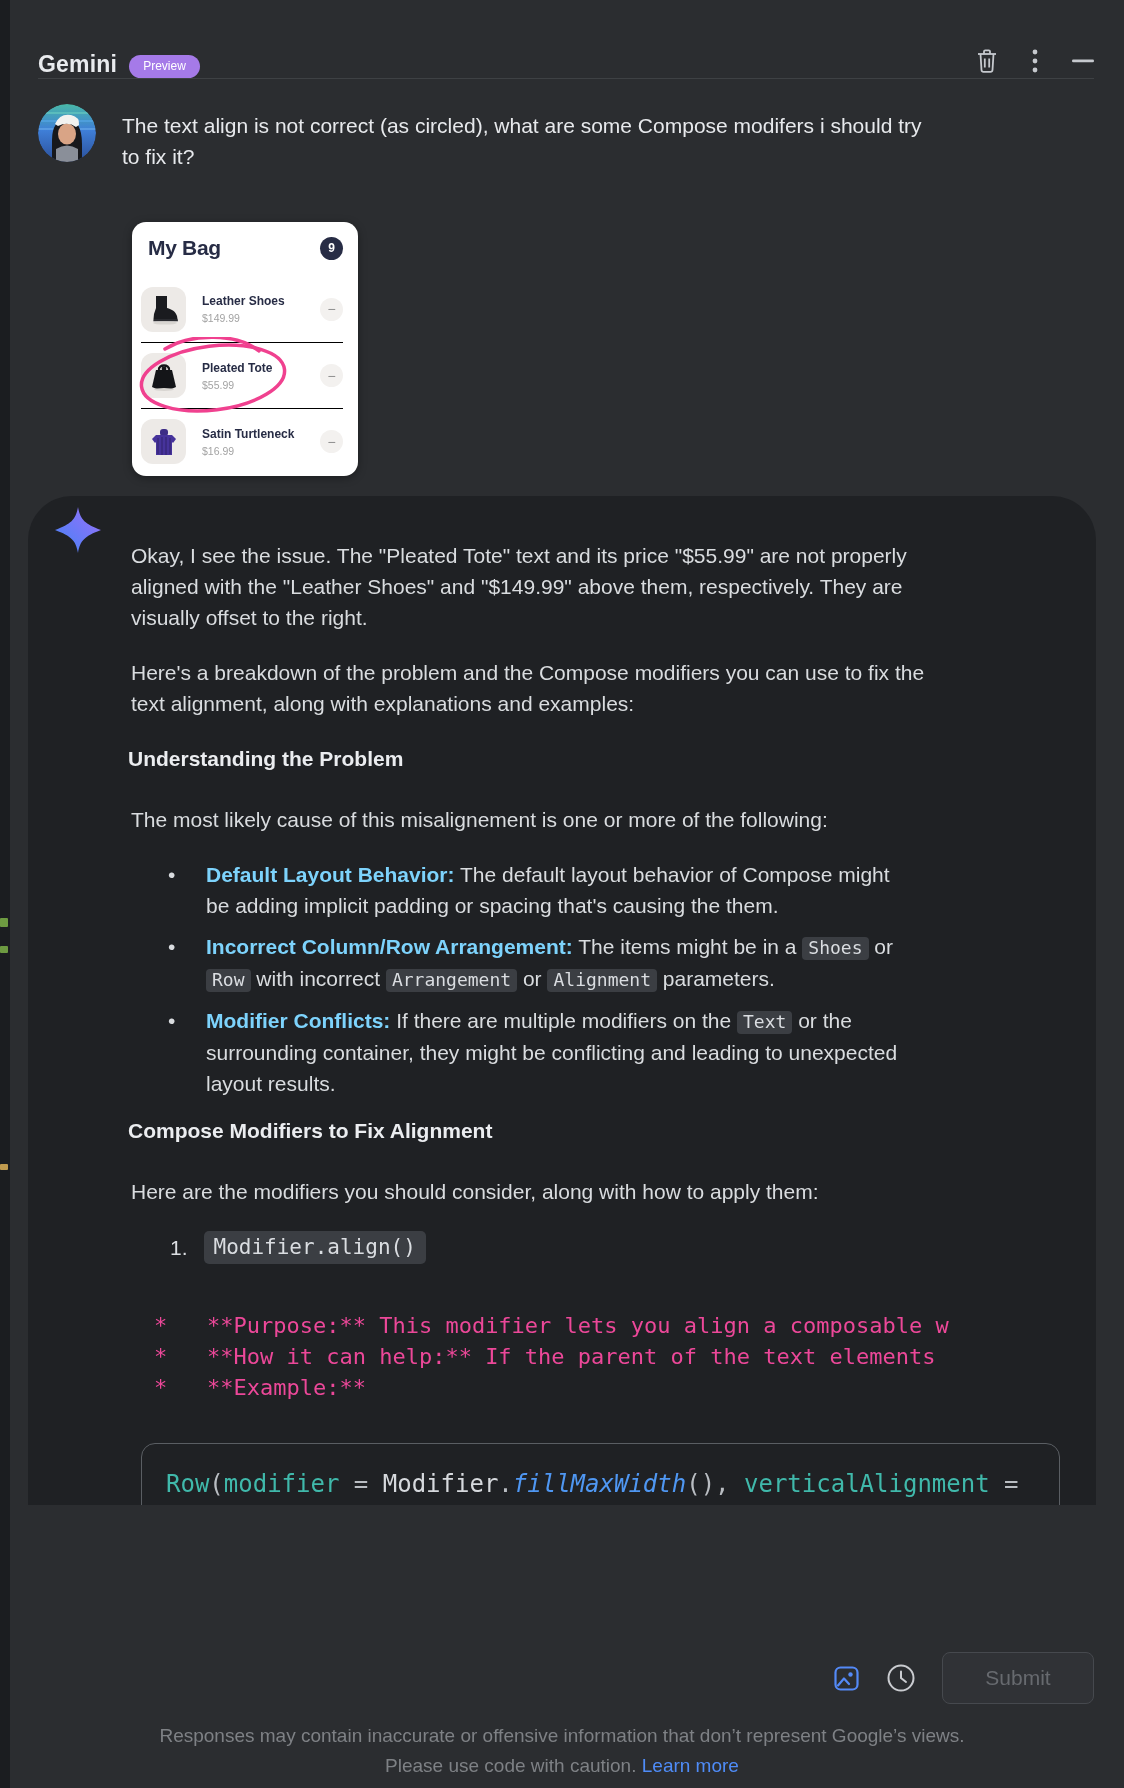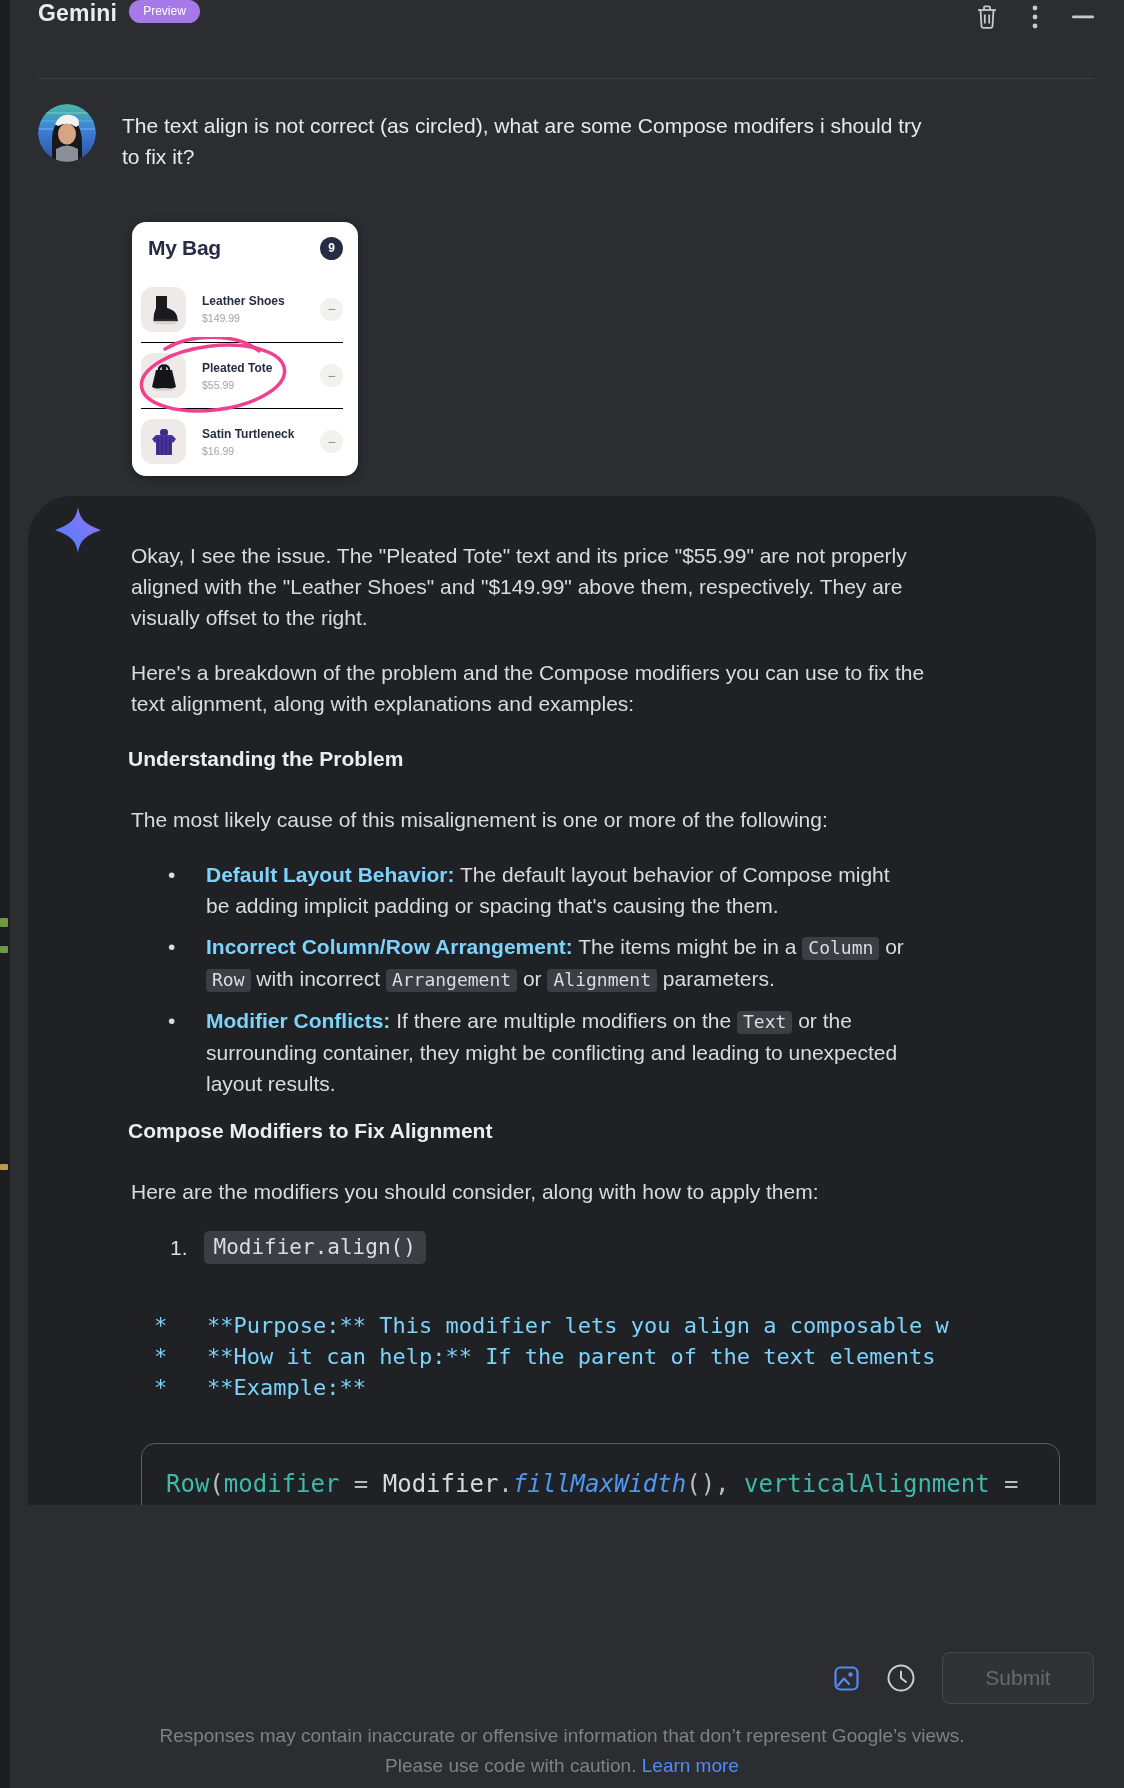--- a/index.html
+++ b/index.html
@@ -11,21 +11,21 @@
     color:#dde0e4;
   }
   
   .gutter { position:absolute; left:0; top:0; width:10px; height:1788px; background:#1b1d20; z-index:30; }
   .gutter .mark { position:absolute; left:0; width:8px; border-radius:1px; }
   .mark.green { background:#6d9a41; }
   .mark.amber { background:#bf9a4e; }
 
   
   .header { position:absolute; left:10px; top:0; right:0; height:79px; }
-  .title-row { display:flex; align-items:flex-start; height:78px; padding:0 24px 0 28px; }
+  .title-row { display:flex; align-items:flex-end; height:78px; padding:0 24px 0 28px; }
   .ptitle { font-size:23px; font-weight:bold; color:#e9ebee; letter-spacing:.2px; }
   .pill { margin-left:12px; background:#a57ae8; color:#ffffff; font-size:12px; padding:4px 14px 5px; border-radius:14px; }
   .hspacer { flex:1; }
   .hicon { display:flex; align-items:center; justify-content:center; width:34px; height:34px; margin-left:14px; cursor:pointer; }
   .hdivider { position:absolute; left:28px; right:30px; bottom:0; height:1px; background:#3e4144; }
 
   
   .user-row { position:absolute; left:38px; top:104px; display:flex; gap:26px; }
   .avatar { width:58px; height:58px; border-radius:50%; overflow:hidden; flex:0 0 auto; }
   .umsg { width:812px; font-size:21px; line-height:31px; color:#e7e9ec; padding-top:6px; }
@@ -62,21 +62,21 @@
   ul.gul { list-style:none; width:790px; margin:0 0 10px; }
   ul.gul li { position:relative; margin:0 0 10px 40px; padding-left:38px; font-size:21px; line-height:31px; color:#d9dcdf; }
   ul.gul li::before { content:"•"; position:absolute; left:0; top:0; color:#d9dcdf; font-size:21px; }
   .tk-b { font-weight:bold; color:#7dd3fc; }
   .tk-c { font-family:"DejaVu Sans Mono", monospace; font-size:18px; background:#3b3e43; color:#dadde1; padding:0 6px 2px; border-radius:4px; }
   .ol-row { display:flex; align-items:center; margin:20px 0 0 42px; }
   .ol-num { font-size:21px; color:#dcdfe3; margin-right:16px; }
   .chip-lg { font-family:"DejaVu Sans Mono", monospace; font-size:21px; background:#3b3e43; color:#dadde1; padding:4px 10px 5px; border-radius:5px; }
   .mono-block {
     margin:46px 0 0 26px; font-family:"DejaVu Sans Mono", monospace;
-    font-size:22px; line-height:31px; color:#7dd3fc; white-space:pre; overflow:hidden; width:906px;
+    font-size:22px; line-height:31px; color:#ec4899; white-space:pre; overflow:hidden; width:906px;
   }
   .code-block {
     margin:40px 0 0 13px; width:919px; border:1px solid #5a5e63; border-radius:14px;
     padding:26px 24px 30px; font-family:"DejaVu Sans Mono", monospace; font-size:24px; white-space:nowrap; overflow:hidden;
   }
   .tk-teal { color:#40b9ab; }
   .tk-pun { color:#b9bdc2; }
   .tk-plain { color:#d6d9dd; }
   .tk-fn { color:#4f97f2; font-style:italic; }
 
@@ -234,21 +234,21 @@
         <path d="M24 1 C26.2 13.5 30.5 17.8 47 24 C30.5 30.2 26.2 34.5 24 47 C21.8 34.5 17.5 30.2 1 24 C17.5 17.8 21.8 13.5 24 1 Z" fill="url(#spg)"></path>
       </svg>
     </div>
     <div class="gcontent">
       <p>Okay, I see the issue. The "Pleated Tote" text and its price "$55.99" are not properly aligned with the "Leather Shoes" and "$149.99" above them, respectively. They are visually offset to the right.</p>
       <p>Here's a breakdown of the problem and the Compose modifiers you can use to fix the text alignment, along with explanations and examples:</p>
       <div class="ghead">Understanding the Problem</div>
       <p>The most likely cause of this misalignement is one or more of the following:</p>
       <ul class="gul">
         <li><span class="tk-b">Default Layout Behavior:</span><span>  The default layout behavior of Compose might be adding implicit padding or spacing that's causing the them.</span></li>
-        <li><span class="tk-b">Incorrect Column/Row Arrangement:</span><span> The items might be in a </span><span class="tk-c">Column</span><span> or </span><span class="tk-c">Row</span><span> with incorrect </span><span class="tk-c">Arrangement</span><span> or </span><span class="tk-c">Alignment</span><span> parameters.</span></li>
+        <li><span class="tk-b">Incorrect Column/Row Arrangement:</span><span> The items might be in a </span><span class="tk-c">Shoes</span><span> or </span><span class="tk-c">Row</span><span> with incorrect </span><span class="tk-c">Arrangement</span><span> or </span><span class="tk-c">Alignment</span><span> parameters.</span></li>
         <li><span class="tk-b">Modifier Conflicts:</span><span> If there are multiple modifiers on the </span><span class="tk-c">Text</span><span> or the surrounding container, they might be conflicting and leading to unexpected layout results.</span></li>
       </ul>
       <div class="ghead">Compose Modifiers to Fix Alignment</div>
       <p>Here are the modifiers you should consider, along with how to apply them:</p>
       <div class="ol-row">
         <span class="ol-num">1.</span>
         <code class="chip-lg">Modifier.align()</code>
       </div>
       <div class="mono-block">*   **Purpose:** This modifier lets you align a composable w
 *   **How it can help:** If the parent of the text elements

